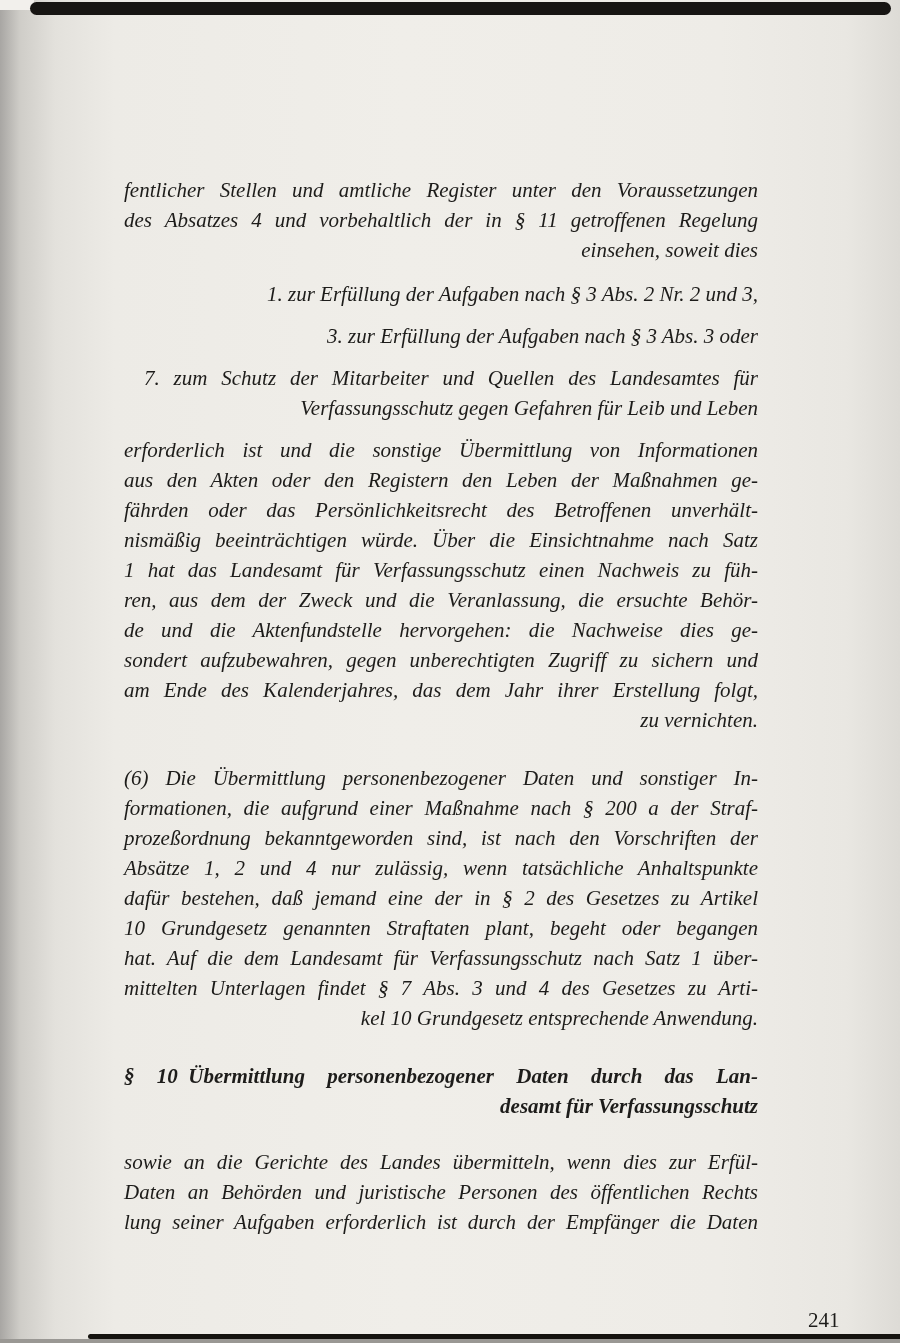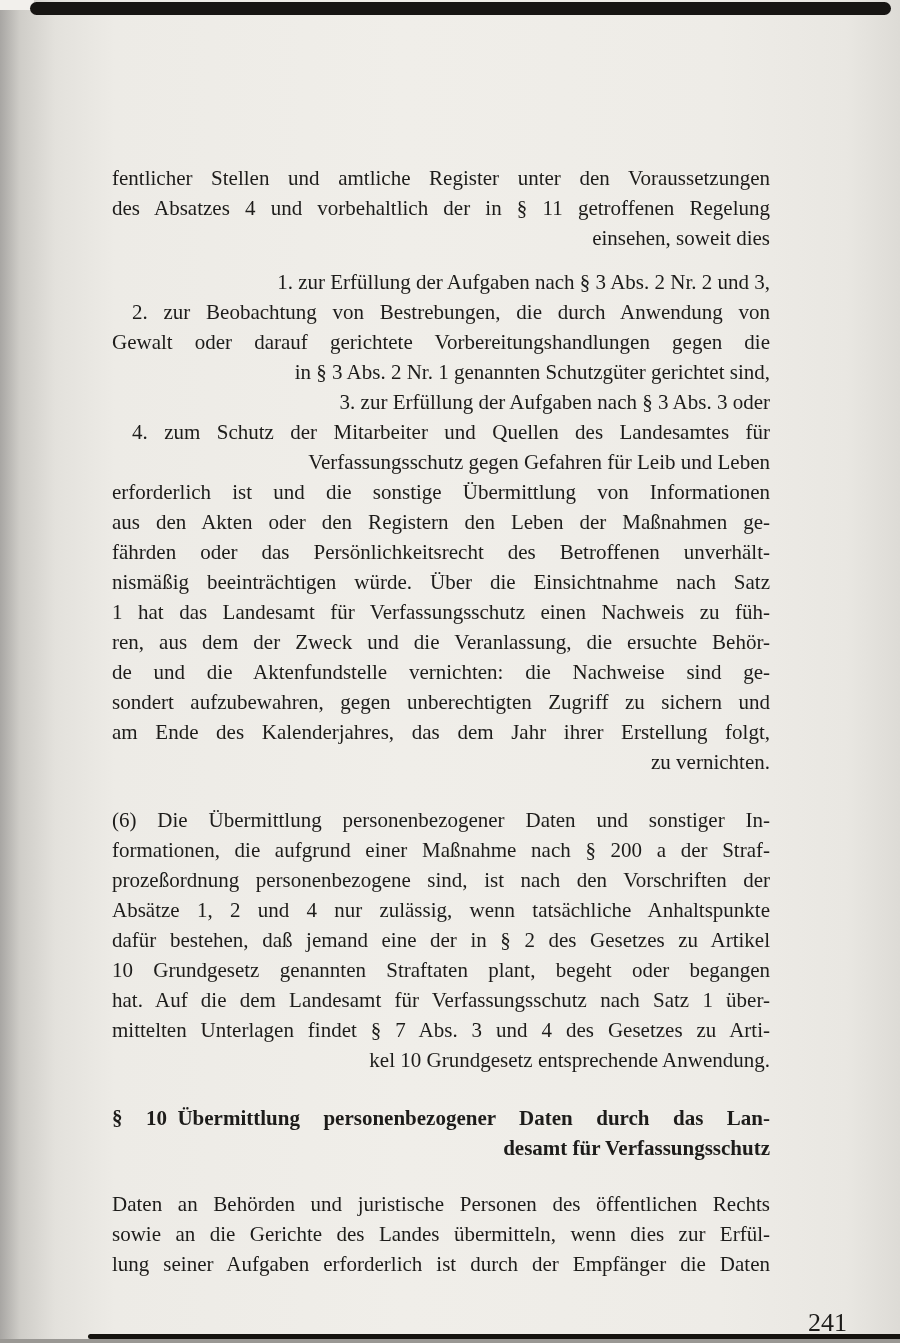--- a/index.html
+++ b/index.html
@@ -34,87 +34,82 @@
     background: #15130f; border-radius: 3px 0 0 3px;
   }
   .edge-bottom-shade {
     position: absolute; left: 0; right: 0; bottom: 0; height: 4px;
     background: #9a9894;
   }
   #doc {
     position: absolute; left: 112px; top: 163px; width: 658px;
     color: #1d1c1a; font-size: 21px; line-height: 30px;
   }
-  .block { margin: 0; }
+  .block { margin: 12px; font-style: italic; }
   .line { min-height: 30px; text-align: right; white-space: normal; }
   .line.just { text-align: justify; text-align-last: justify; }
   .heading .line { font-weight: 700; }
   .pagenum {
     position: absolute; left: 808px; top: 1308px;
-    font-size: 26px; color: #1d1c1a;
+    font-size: 21px; color: #1d1c1a;
   }
 </style>
 </head>
 <body>
 
 <div id="scan">
   <div class="edge-top-sliver"></div>
   <div class="edge-top"></div>
 
   <div id="doc" style="color: rgb(29, 28, 26);">
       <div class="block para">
         <div class="line just">fentlicher Stellen und amtliche Register unter den Voraussetzungen</div>
         <div class="line just">des Absatzes 4 und vorbehaltlich der in § 11 getroffenen Regelung</div>
         <div class="line">einsehen, soweit dies</div>
       </div>
       <div class="block para" style="margin-top: 14px;">
         <div class="line" style="padding-left: 20px;">1. zur Erfüllung der Aufgaben nach § 3 Abs. 2 Nr. 2 und 3,</div>
       </div>
       <div class="block para">
-        <div class="line just" style="padding-left: 20px;">2. zur Beobachtung von Bestrebungen, die durch Anwendung von</div>
-        <div class="line just">Gewalt oder darauf gerichtete Vorbereitungshandlungen gegen die</div>
-        <div class="line">in § 3 Abs. 2 Nr. 1 genannten Schutzgüter gerichtet sind,</div>
-      </div>
-      <div class="block para">
         <div class="line" style="padding-left: 20px;">3. zur Erfüllung der Aufgaben nach § 3 Abs. 3 oder</div>
       </div>
       <div class="block para">
-        <div class="line just" style="padding-left: 20px;">4. zum Schutz der Mitarbeiter und Quellen des Landesamtes für</div>
+        <div class="line just" style="padding-left: 20px;">7. zum Schutz der Mitarbeiter und Quellen des Landesamtes für</div>
         <div class="line">Verfassungsschutz gegen Gefahren für Leib und Leben</div>
       </div>
       <div class="block para">
         <div class="line just">erforderlich ist und die sonstige Übermittlung von Informationen</div>
         <div class="line just">aus den Akten oder den Registern den Leben der Maßnahmen ge-</div>
         <div class="line just">fährden oder das Persönlichkeitsrecht des Betroffenen unverhält-</div>
         <div class="line just">nismäßig beeinträchtigen würde. Über die Einsichtnahme nach Satz</div>
         <div class="line just">1 hat das Landesamt für Verfassungsschutz einen Nachweis zu füh-</div>
         <div class="line just">ren, aus dem der Zweck und die Veranlassung, die ersuchte Behör-</div>
-        <div class="line just">de und die Aktenfundstelle vernichten: die Nachweise sind ge-</div>
+        <div class="line just">de und die Aktenfundstelle hervorgehen: die Nachweise dies ge-</div>
         <div class="line just">sondert aufzubewahren, gegen unberechtigten Zugriff zu sichern und</div>
         <div class="line just">am Ende des Kalenderjahres, das dem Jahr ihrer Erstellung folgt,</div>
         <div class="line">zu vernichten.</div>
       </div>
       <div class="block para" style="margin-top: 28px;">
         <div class="line just">(6) Die Übermittlung personenbezogener Daten und sonstiger In-</div>
         <div class="line just">formationen, die aufgrund einer Maßnahme nach § 200 a der Straf-</div>
-        <div class="line just">prozeßordnung personenbezogene sind, ist nach den Vorschriften der</div>
+        <div class="line just">prozeßordnung bekanntgeworden sind, ist nach den Vorschriften der</div>
         <div class="line just">Absätze 1, 2 und 4 nur zulässig, wenn tatsächliche Anhaltspunkte</div>
         <div class="line just">dafür bestehen, daß jemand eine der in § 2 des Gesetzes zu Artikel</div>
         <div class="line just">10 Grundgesetz genannten Straftaten plant, begeht oder begangen</div>
         <div class="line just">hat. Auf die dem Landesamt für Verfassungsschutz nach Satz 1 über-</div>
         <div class="line just">mittelten Unterlagen findet § 7 Abs. 3 und 4 des Gesetzes zu Arti-</div>
         <div class="line">kel 10 Grundgesetz entsprechende Anwendung.</div>
       </div>
       <div class="block heading" style="margin-top: 28px;">
         <div class="line just">§ 10 Übermittlung personenbezogener Daten durch das Lan-</div>
         <div class="line" style="padding-left: 58px;">desamt für Verfassungsschutz</div>
       </div>
       <div class="block para" style="margin-top: 26px;">
+        <div class="line just">sowie an die Gerichte des Landes übermitteln, wenn dies zur Erfül-</div>
         <div class="line just">Daten an Behörden und juristische Personen des öffentlichen Rechts</div>
-        <div class="line just">sowie an die Gerichte des Landes übermitteln, wenn dies zur Erfül-</div>
         <div class="line just">lung seiner Aufgaben erforderlich ist durch der Empfänger die Daten</div>
       </div>
     </div>
 
   <div class="pagenum">241</div>
 
   <div class="edge-bottom"></div>
   <div class="edge-bottom-shade"></div>
 </div>
 

